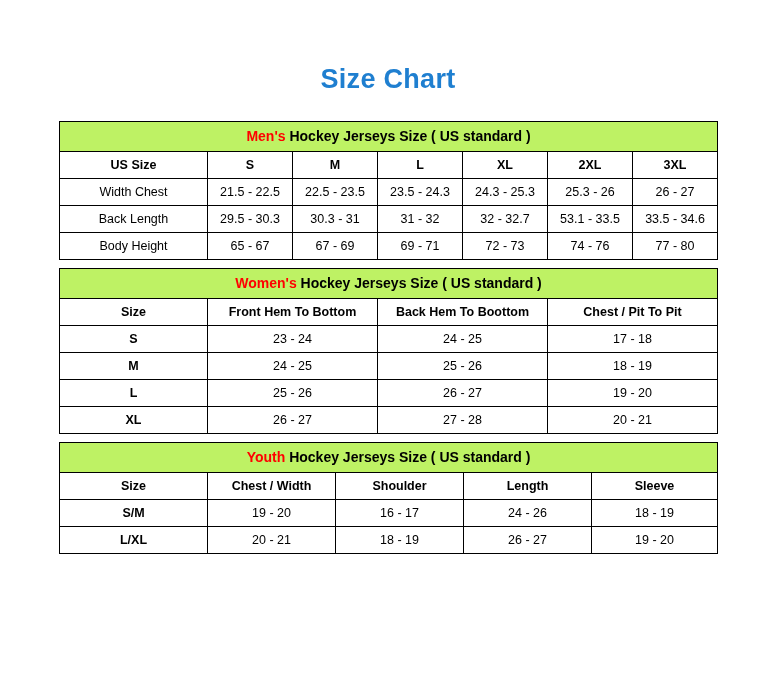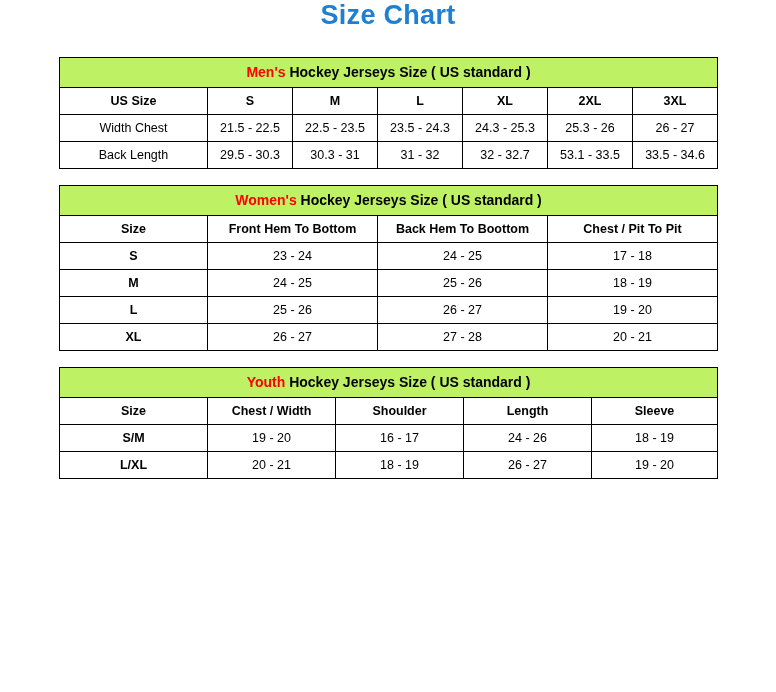--- a/index.html
+++ b/index.html
@@ -18,20 +18,21 @@
     width: 776px;
     height: 692px;
     position: relative;
     box-sizing: border-box;
   }
   .title {
     text-align: center;
     color: #1f7fd0;
     font-size: 27px;
     font-weight: bold;
+    padding-top: 64px;
     letter-spacing: 0.3px;
   }
   .tables {
     margin: 26px auto 0 auto;
     width: 658px;
   }
   table {
     border-collapse: collapse;
     width: 100%;
     table-layout: fixed;
@@ -59,21 +60,21 @@
   .hdr td {
     font-weight: bold;
   }
   .rowlabel {
     font-weight: normal;
   }
   .sizecell {
     font-weight: bold;
   }
   .tbl-wrap + .tbl-wrap {
-    margin-top: 16px;
+    margin-top: 8px;
   }
 </style>
 </head>
 <body>
 
 <div class="page">
 
   <div class="title">Size Chart</div>
 
   <div class="tables">
@@ -112,20 +113,29 @@
             <td>26 - 27</td>
           </tr>
           <tr>
             <td class="rowlabel">Back Length</td>
             <td>29.5 - 30.3</td>
             <td>30.3 - 31</td>
             <td>31 - 32</td>
             <td>32 - 32.7</td>
             <td>53.1 - 33.5</td>
             <td>33.5 - 34.6</td>
+          </tr>
+          <tr>
+            <td class="rowlabel">Body Height</td>
+            <td>65 - 67</td>
+            <td>67 - 69</td>
+            <td>69 - 71</td>
+            <td>72 - 73</td>
+            <td>74 - 76</td>
+            <td>77 - 80</td>
           </tr>
         </tbody>
       </table>
     </div>
 
     <div class="tbl-wrap">
       <table>
         <colgroup>
           <col style="width:148px">
           <col style="width:170px">

